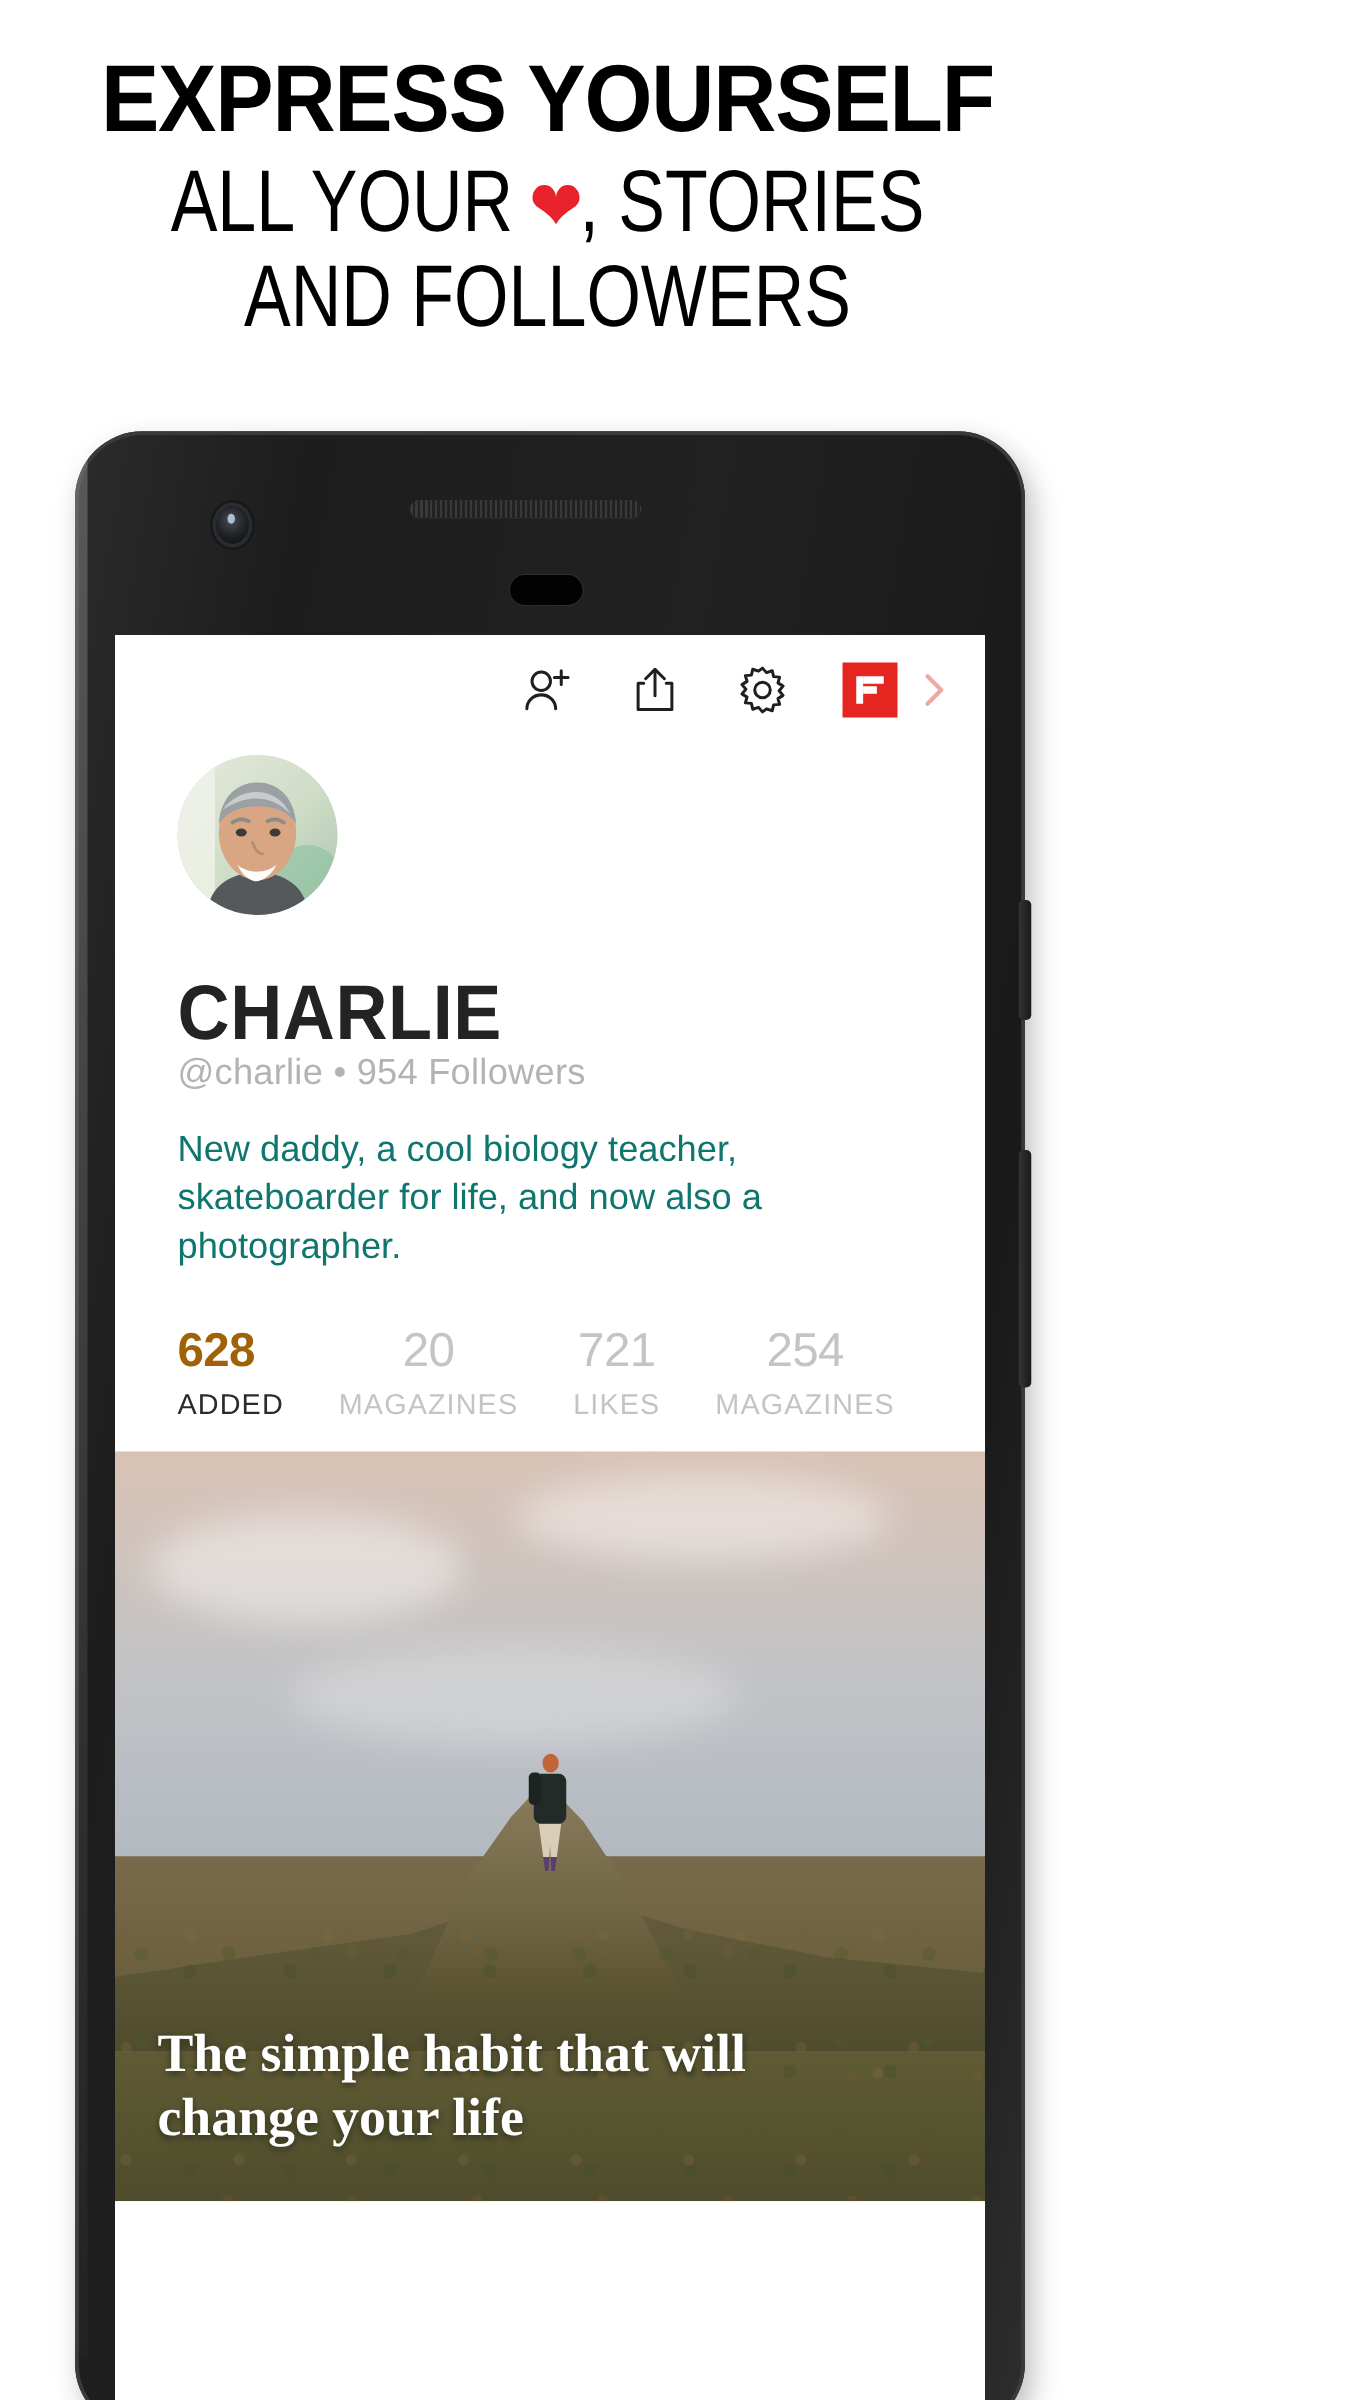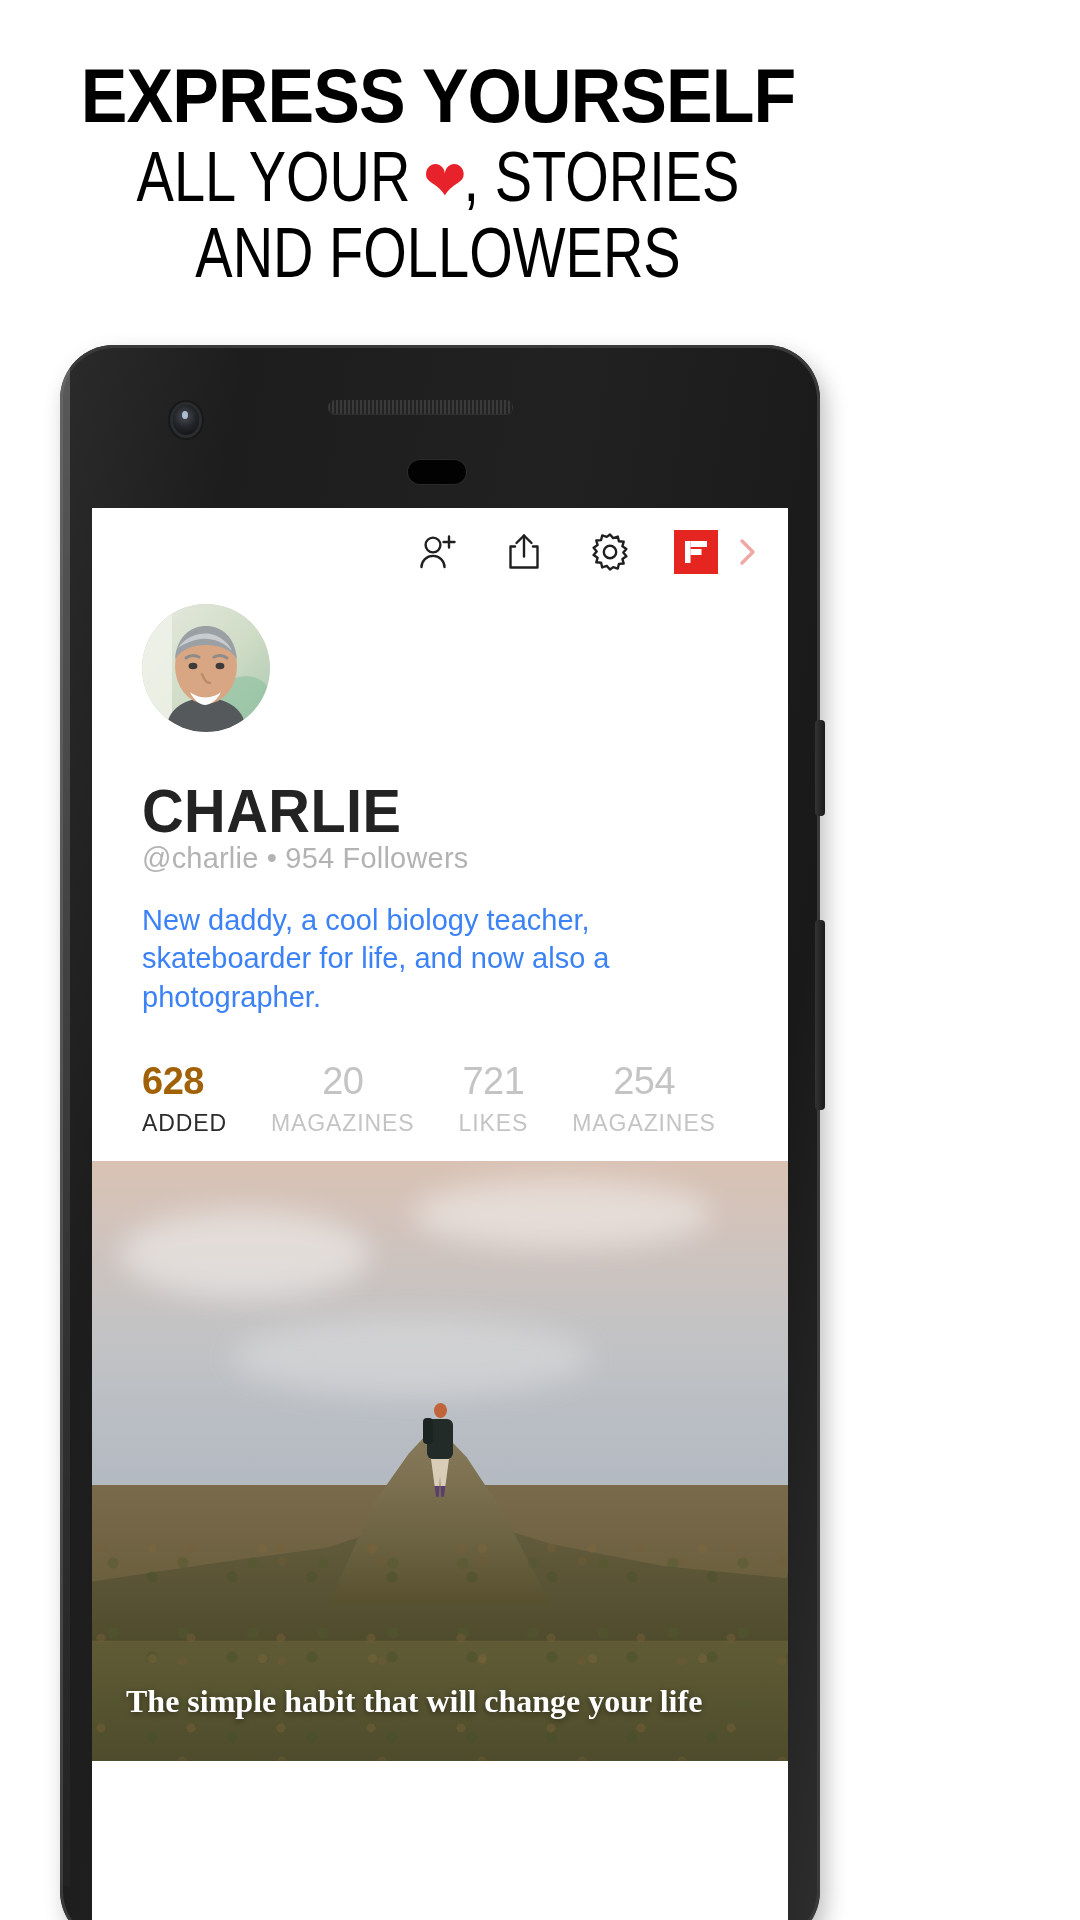--- a/index.html
+++ b/index.html
@@ -8,21 +8,20 @@
     background:#ffffff;
     font-family:"Liberation Sans", sans-serif;
     overflow:hidden;
   }
 
   
   .promo {
     width:876px;
     padding-top:42px;
     text-align:center;
-    margin-top:16px;
   }
   .promo-line1 {
     font-family:"Liberation Sans Narrow","Liberation Sans", sans-serif;
     font-weight:700;
     font-size:76px;
     letter-spacing:-1px;
     color:#000;
     line-height:1.0;
     transform:scaleX(0.92);
   }
@@ -122,21 +121,21 @@
     font-family:"Liberation Sans Narrow","Liberation Sans", sans-serif;
     font-weight:700; font-size:62px; line-height:1;
     color:#232323; letter-spacing:0.5px;
     transform:scaleX(0.93); transform-origin:left center;
   }
   .phandle {
     font-size:29px; color:#b3b3b3; letter-spacing:0.2px;
   }
   .pbio {
     margin-top:26px; padding-right:48px;
-    font-size:29px; line-height:1.32; color:#3b82f6;
+    font-size:29px; line-height:1.32; color:#0f766e;
   }
 
   
   .stats { display:flex; margin-top:46px; gap:0; }
   .stat { padding-right:44px; }
   .stat .num  { font-size:38px; font-weight:700; line-height:1; letter-spacing:-0.5px; }
   .stat .lbl  { font-size:23px; margin-top:10px; letter-spacing:0.9px;text-align:right; }
   .stat.active .num { color:#a16207; }
   .stat.active .lbl { color:#2b2b2b; }
   .stat.dim .num, .stat.dim .lbl { color:#c4c4c4; font-weight:400; }
@@ -190,21 +189,21 @@
   .hiker { position:absolute; left:50%; bottom:44%; transform:translateX(-50%); }
   .h-head { width:13px;height:15px;border-radius:50%;background:#c2643a;margin:0 auto; }
   .h-torso{ width:26px;height:40px;border-radius:6px;background:#222b28;margin:1px auto 0; }
   .h-legs { width:18px;height:38px;background:linear-gradient(180deg,#d9cdb8 0 70%,#5a3f6e 70% 100%);margin:0 auto;
             clip-path:polygon(0 0,100% 0,72% 100%,56% 100%,50% 46%,44% 100%,28% 100%); }
   .h-pack { position:absolute;left:-4px;top:15px;width:10px;height:26px;border-radius:4px;background:#1b2421; }
 
   .card-title {
     position:absolute; left:34px; bottom:40px; right:60px;
     font-family:"Liberation Serif", serif;
-    font-weight:700; font-size:32px; line-height:1.18;
+    font-weight:700; font-size:43px; line-height:1.18;
     color:#fff; text-shadow:0 2px 6px rgba(0,0,0,0.45);
   }
 </style>
 </head>
 <body>
 
 <div class="promo">
   <div class="promo-line1">EXPRESS YOURSELF</div>
   <div class="promo-line2">
     <span>ALL YOUR</span>

